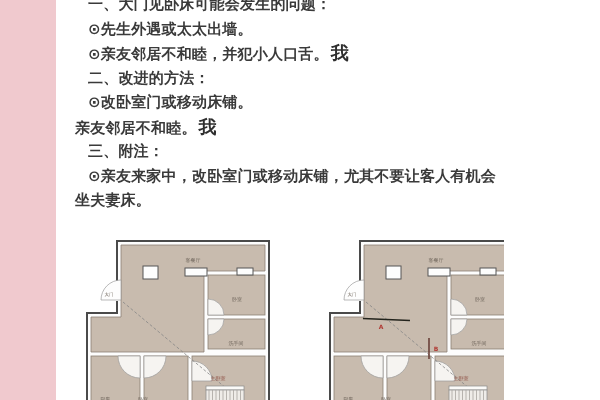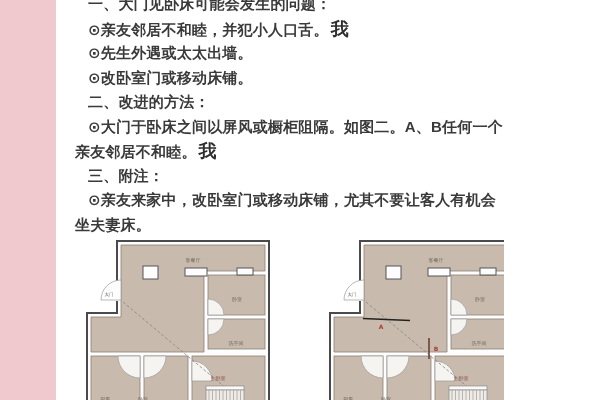--- a/index.html
+++ b/index.html
@@ -24,25 +24,24 @@
 </style>
 </head>
 <body>
 
 <div class="page">
   <div class="band band-left"></div>
   <div class="band band-right"></div>
 
   <div class="article">
     <div class="line ind"><span>一、大门见卧床可能会发生的问题：</span></div>
+    <div class="line ind"><span>⊙先生外遇或太太出墙。</span></div>
     <div class="line ind"><span>⊙亲友邻居不和睦，并犯小人口舌。</span><span class="wm">我</span></div>
-    <div class="line ind"><span>⊙先生外遇或太太出墙。</span></div>
+    <div class="line ind"><span>二、改进的方法：</span></div>
     <div class="line ind"><span>⊙改卧室门或移动床铺。</span></div>
-    <div class="line ind"><span>二、改进的方法：</span></div>
-    <div class="line ind"><span>⊙大门于卧床之间以屏风或橱柜阻隔。如图二。A、B任何一个</span></div>
     <div class="line"><span>亲友邻居不和睦。</span><span class="wm">我</span></div>
     <div class="line ind"><span>三、附注：</span></div>
     <div class="line ind"><span>⊙亲友来家中，改卧室门或移动床铺，尤其不要让客人有机会</span></div>
     <div class="line"><span>坐夫妻床。</span></div>
   </div>
 
   <div class="plan plan-1">
     <svg width="188" height="172" viewBox="0 0 188 172">
       <path d="M32,3 L184,3 L184,172 L2,172 L2,75 L32,75 Z" fill="#fdfdfd" stroke="#4a4a4a" stroke-width="2"></path>
       <rect x="28" y="43" width="8" height="20" fill="#fdfdfd"></rect>

